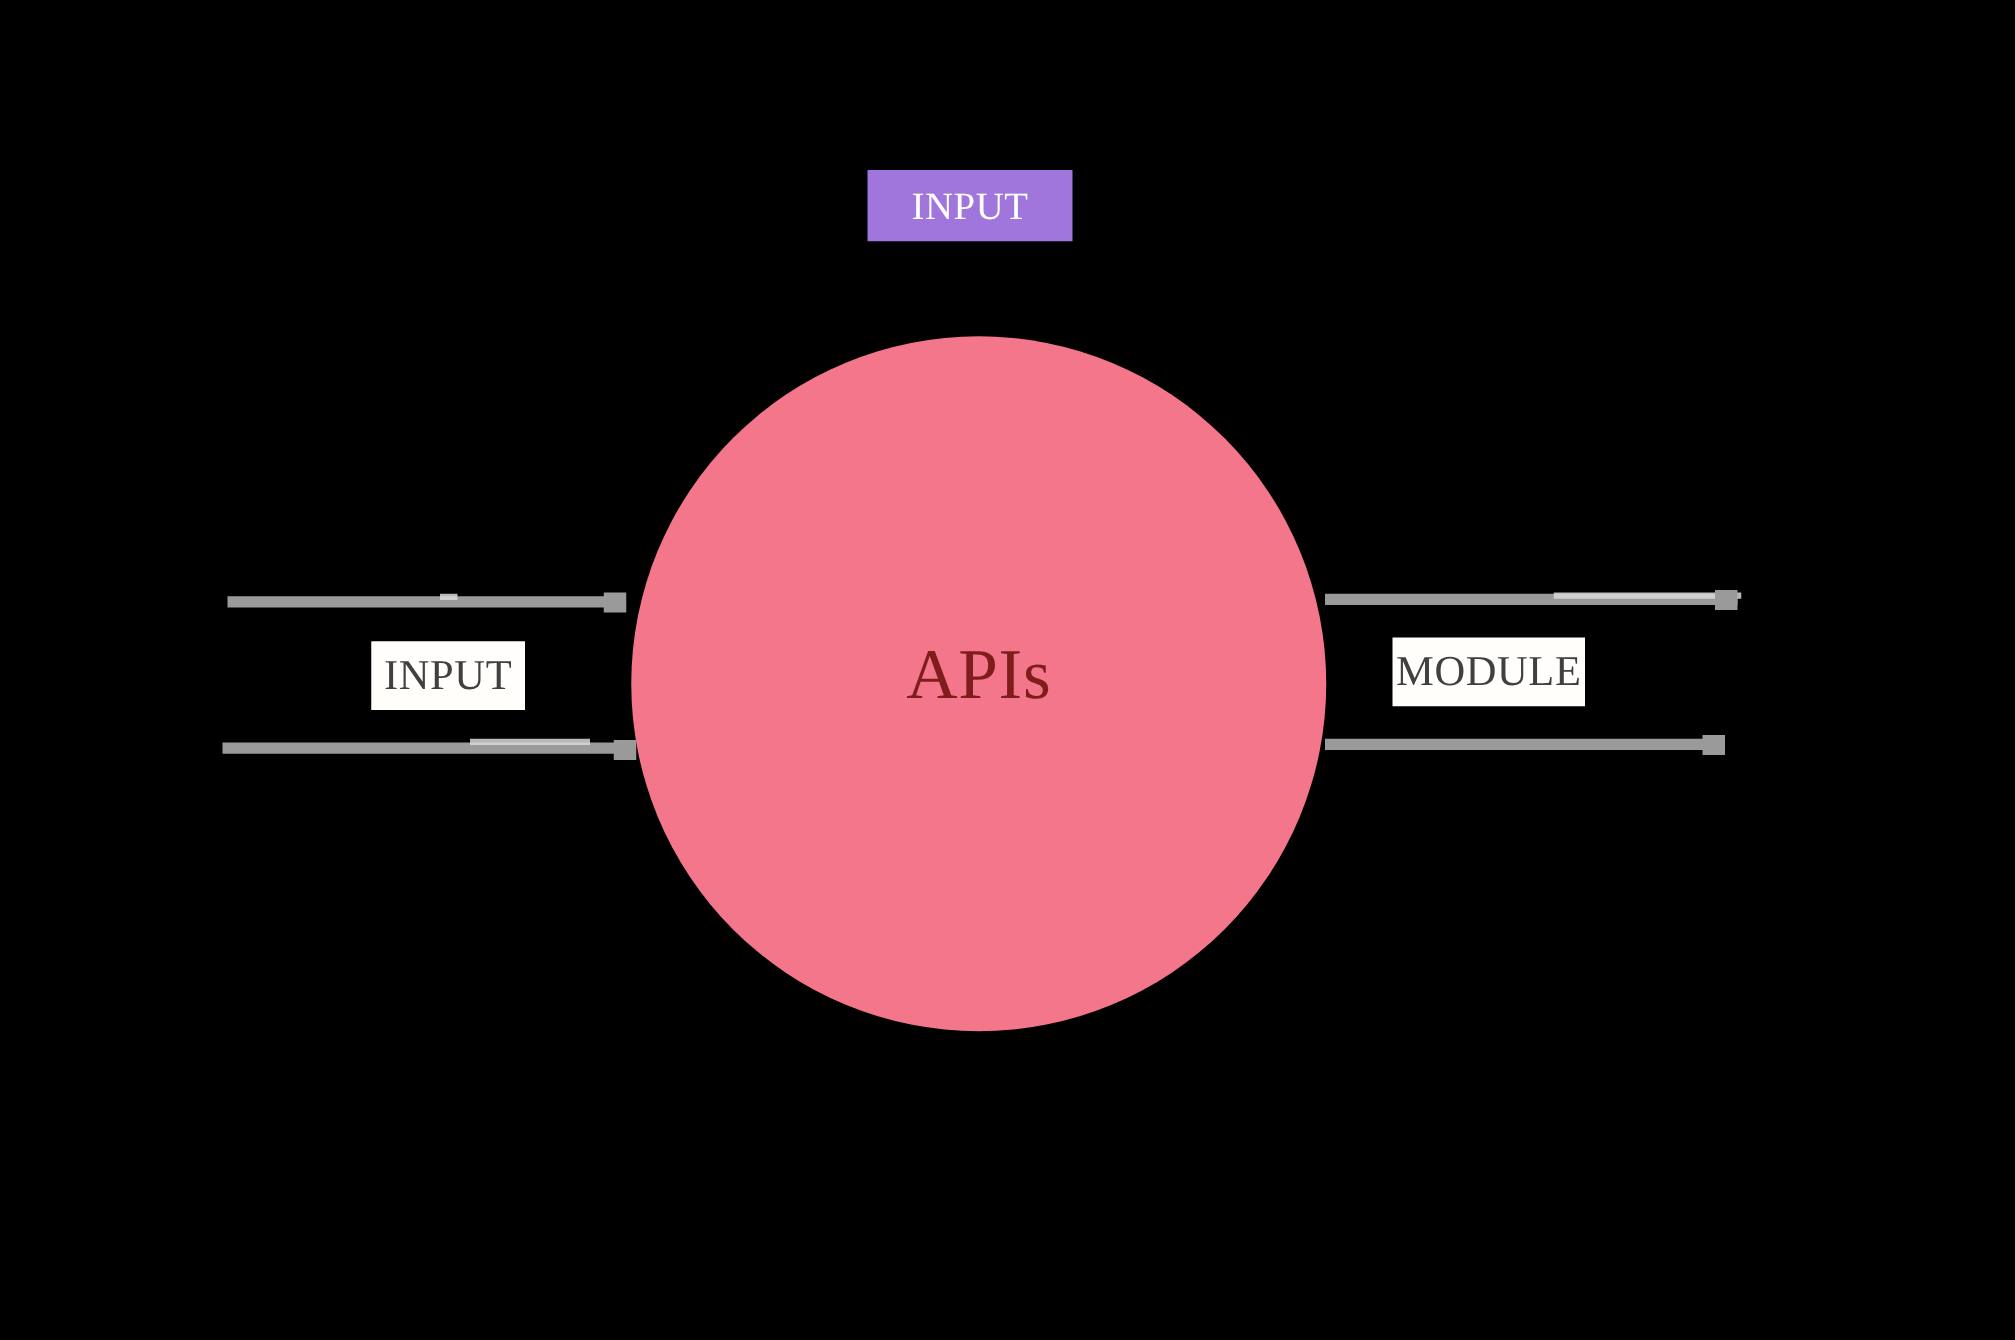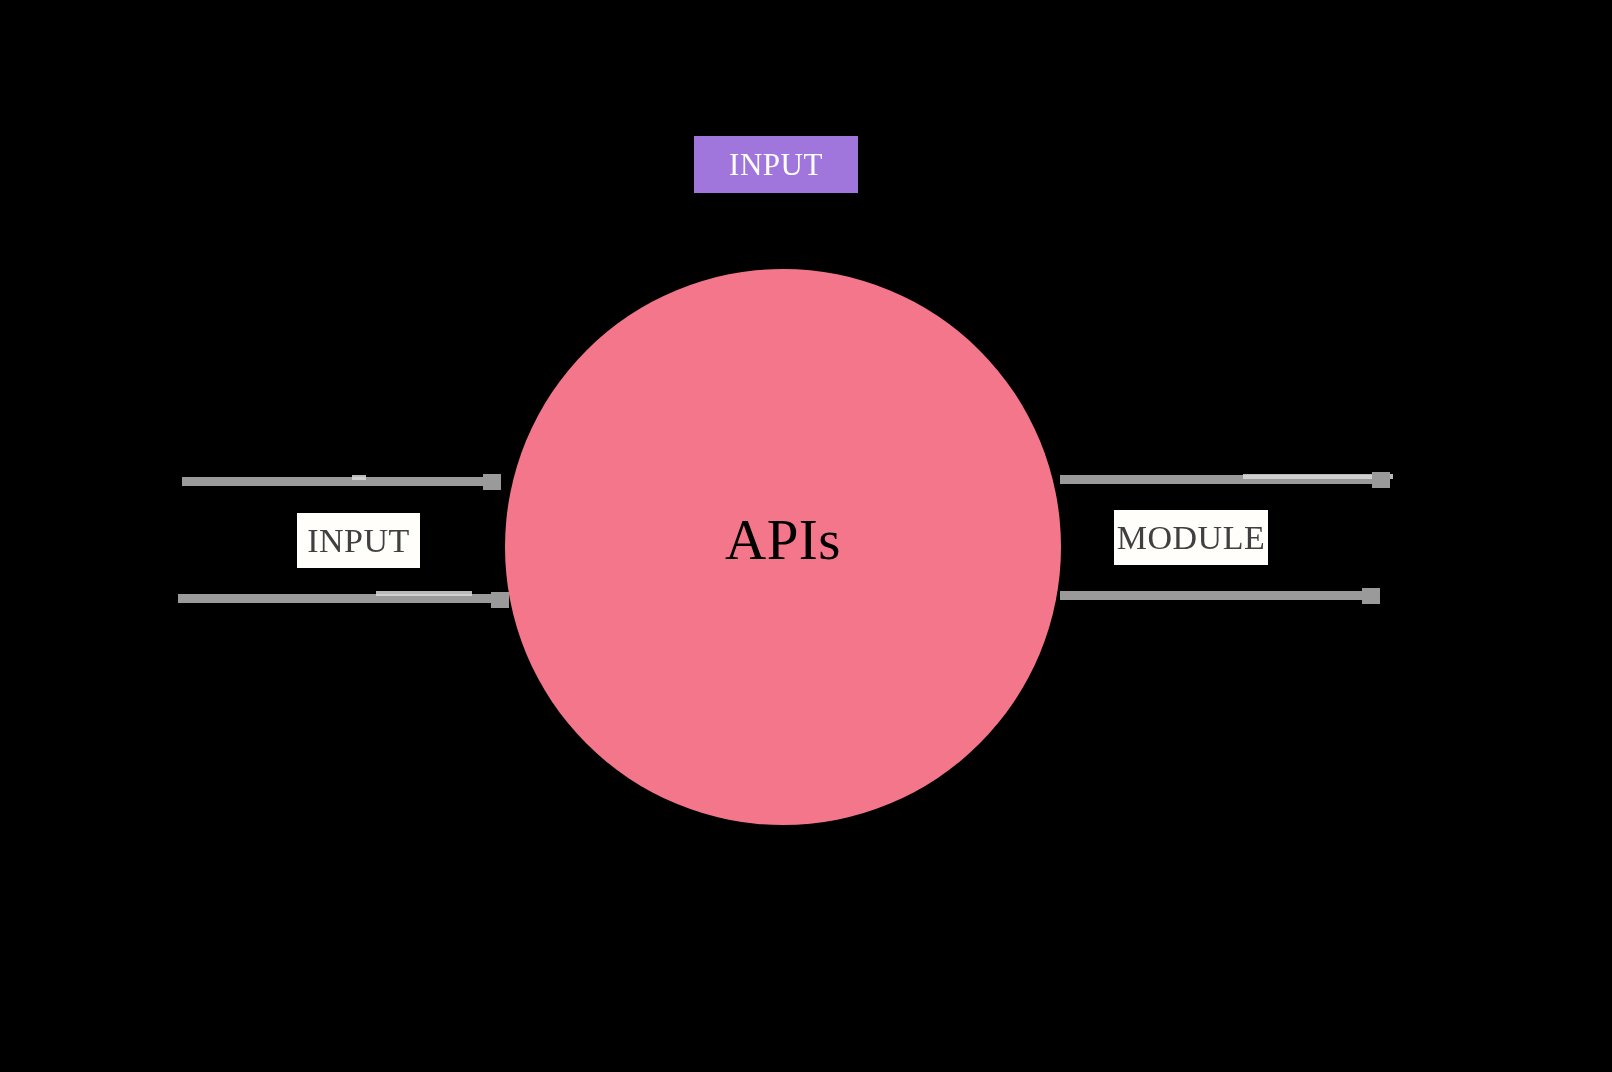--- a/index.html
+++ b/index.html
@@ -53,21 +53,21 @@
     top: 269px;
     width: 556px;
     height: 556px;
     border-radius: 50%;
     background: #f4768a;
     display: flex;
     align-items: center;
     justify-content: center;
   }
   .api-circle .circle-text {
-    color: #000000;
+    color: #7f1d1d;
     font-size: 57px;
     line-height: 1;
     white-space: nowrap;
     transform: translateY(-8px);
     letter-spacing: 0.5px;
   }
 
   
   .conn {
     position: absolute;

